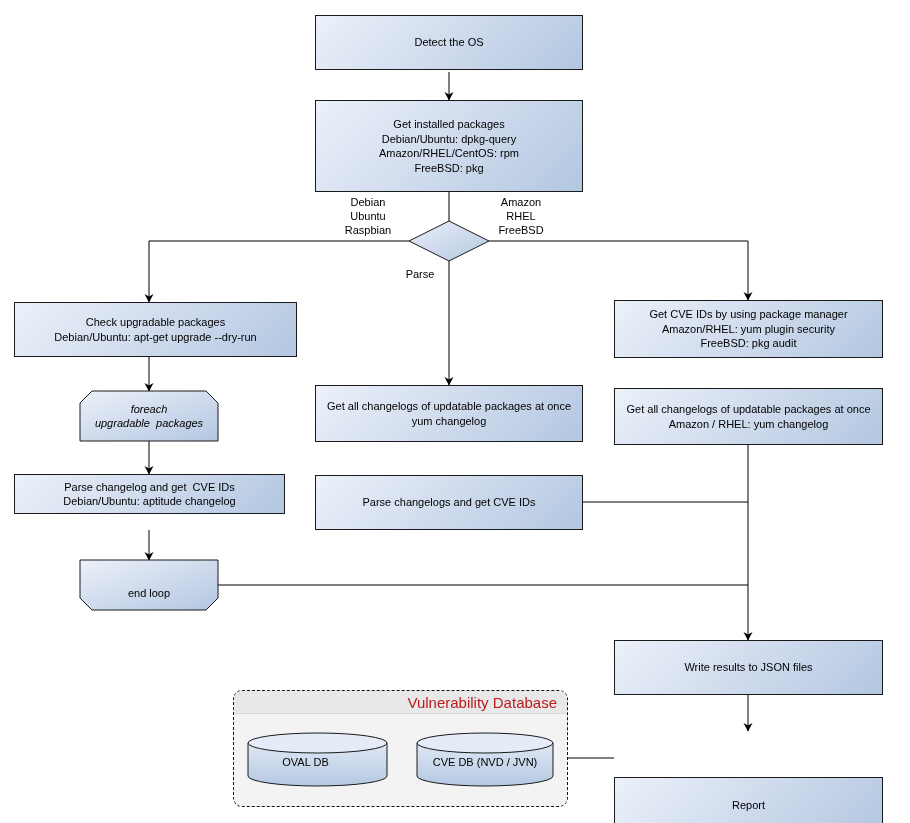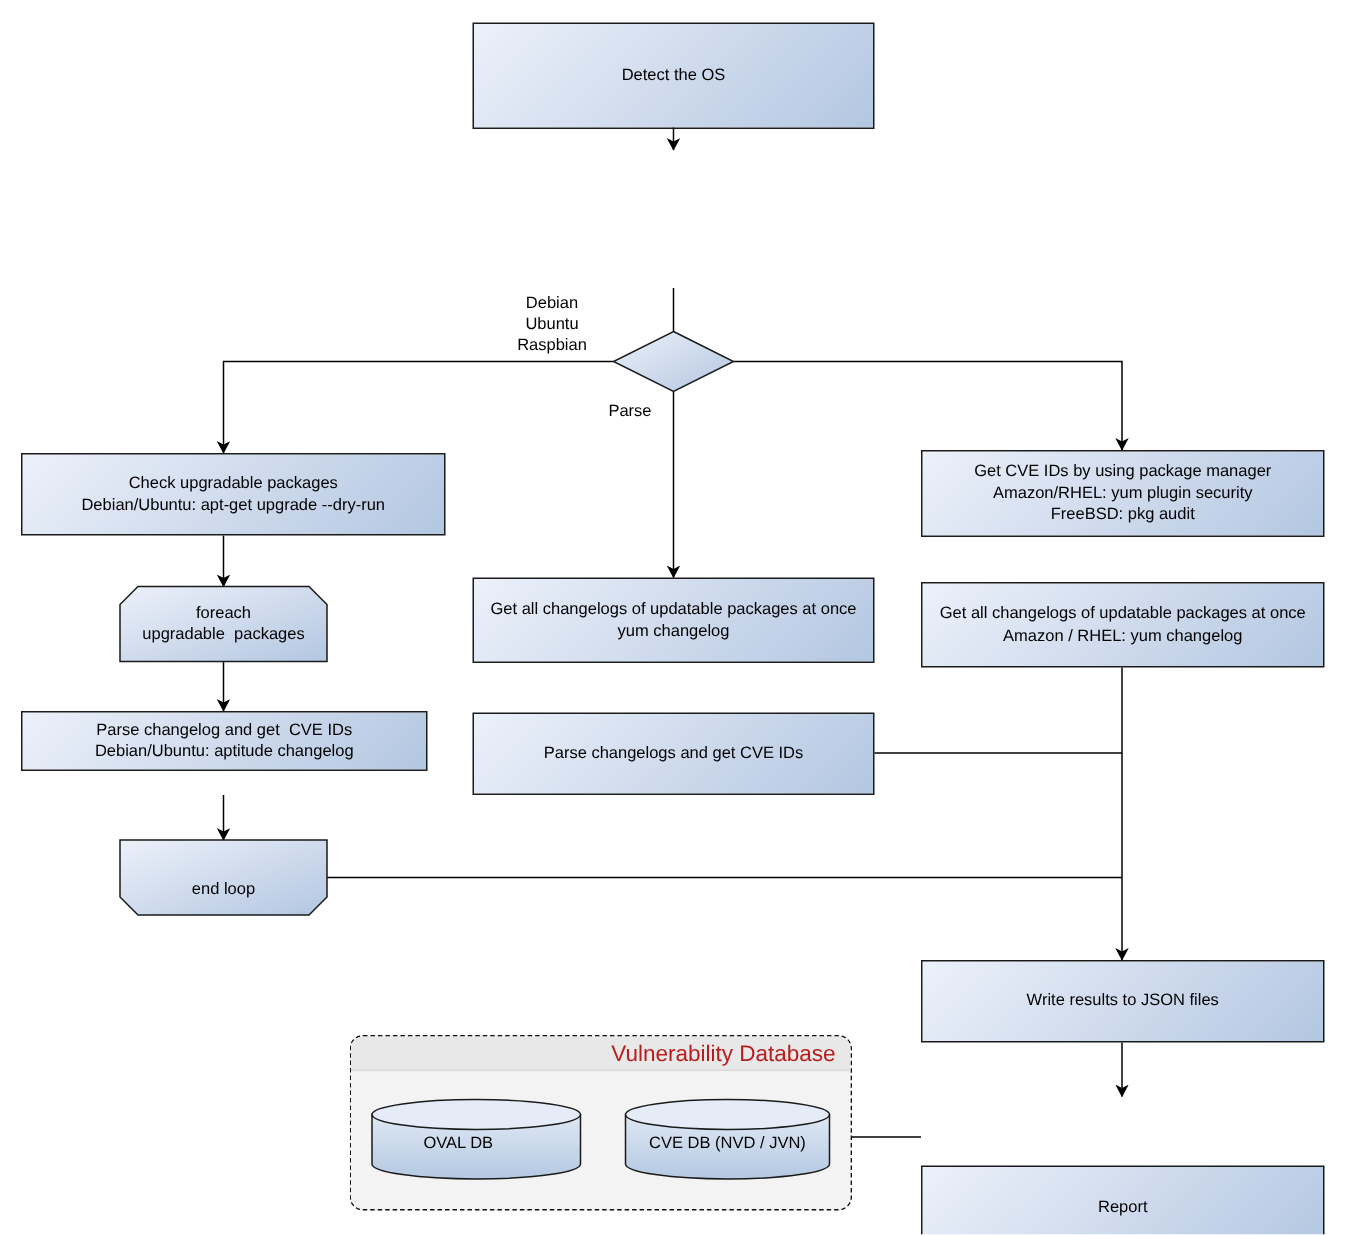--- a/index.html
+++ b/index.html
@@ -68,24 +68,30 @@
     <path d="M748,695 V731" stroke="#000" fill="none" marker-end="url(#arrow)"></path>
     <path d="M568,758 H614" stroke="#000" fill="none"></path>
 
     <polygon points="449,221 489,241 449,261 409,241" fill="url(#nodeGrad)" stroke="#1a1a1a"></polygon>
 
     <polygon points="92,391 206,391 218,403 218,441 80,441 80,403" fill="url(#nodeGrad)" stroke="#1a1a1a"></polygon>
 
     <polygon points="80,560 218,560 218,598 206,610 92,610 80,598" fill="url(#nodeGrad)" stroke="#1a1a1a"></polygon>
   </svg>
 
-  <div class="node" style="left:315px;top:15px;width:268px;height:71px;">
+  <div class="node" style="left:315px;top:15px;width:268px;height:55px;">
     <span class="nlabel">Detect the OS</span>
   </div>
 
+  <div class="node" style="left:315px;top:100px;width:268px;height:92px;">
+    <span class="nlabel">Get installed packages
+Debian/Ubuntu: dpkg-query
+Amazon/RHEL/CentOS: rpm
+FreeBSD: pkg</span>
+  </div>
 
   <div class="node" style="left:14px;top:302px;width:283px;height:55px;">
     <span class="nlabel">Check upgradable packages
 Debian/Ubuntu: apt-get upgrade --dry-run</span>
   </div>
 
   <div class="node" style="left:14px;top:474px;width:271px;height:40px;">
     <span class="nlabel">Parse changelog and get  CVE IDs
 Debian/Ubuntu: aptitude changelog</span>
   </div>
@@ -111,32 +117,35 @@
   </div>
 
   <div class="node" style="left:614px;top:640px;width:269px;height:55px;">
     <span class="nlabel">Write results to JSON files</span>
   </div>
 
   <div class="node" style="left:614px;top:731px;width:269px;height:56px;margin-top:46px;">
     <span class="nlabel">Report</span>
   </div>
 
-  <div class="shape-label" style="left:80px;top:391px;width:138px;height:50px;">
+  <div class="shape-label" style="left:80px;top:391px;width:138px;height:50px;font-style:italic;">
     <span class="nlabel">foreach
 upgradable  packages</span>
   </div>
 
   <div class="shape-label" style="left:80px;top:568px;width:138px;height:50px;border-radius:15px;">
     <span class="nlabel">end loop</span>
   </div>
 
   <div class="branch-label" style="left:308px;top:195px;width:120px;">Debian
 Ubuntu
 Raspbian</div>
+  <div class="branch-label" style="left:461px;top:195px;width:120px;">Amazon
+RHEL
+FreeBSD</div>
   <div class="branch-label" style="left:370px;top:267px;width:100px;">Parse</div>
 
   <div class="db-container" style="left:233px;top:690px;width:335px;height:117px;">
     <div class="db-header">
       <span>Vulnerability Database</span>
     </div>
   </div>
 
   <svg width="910" height="823" viewBox="0 0 910 823" style="position:absolute;left:0;top:0;z-index:3;pointer-events:none;">
     <g>

